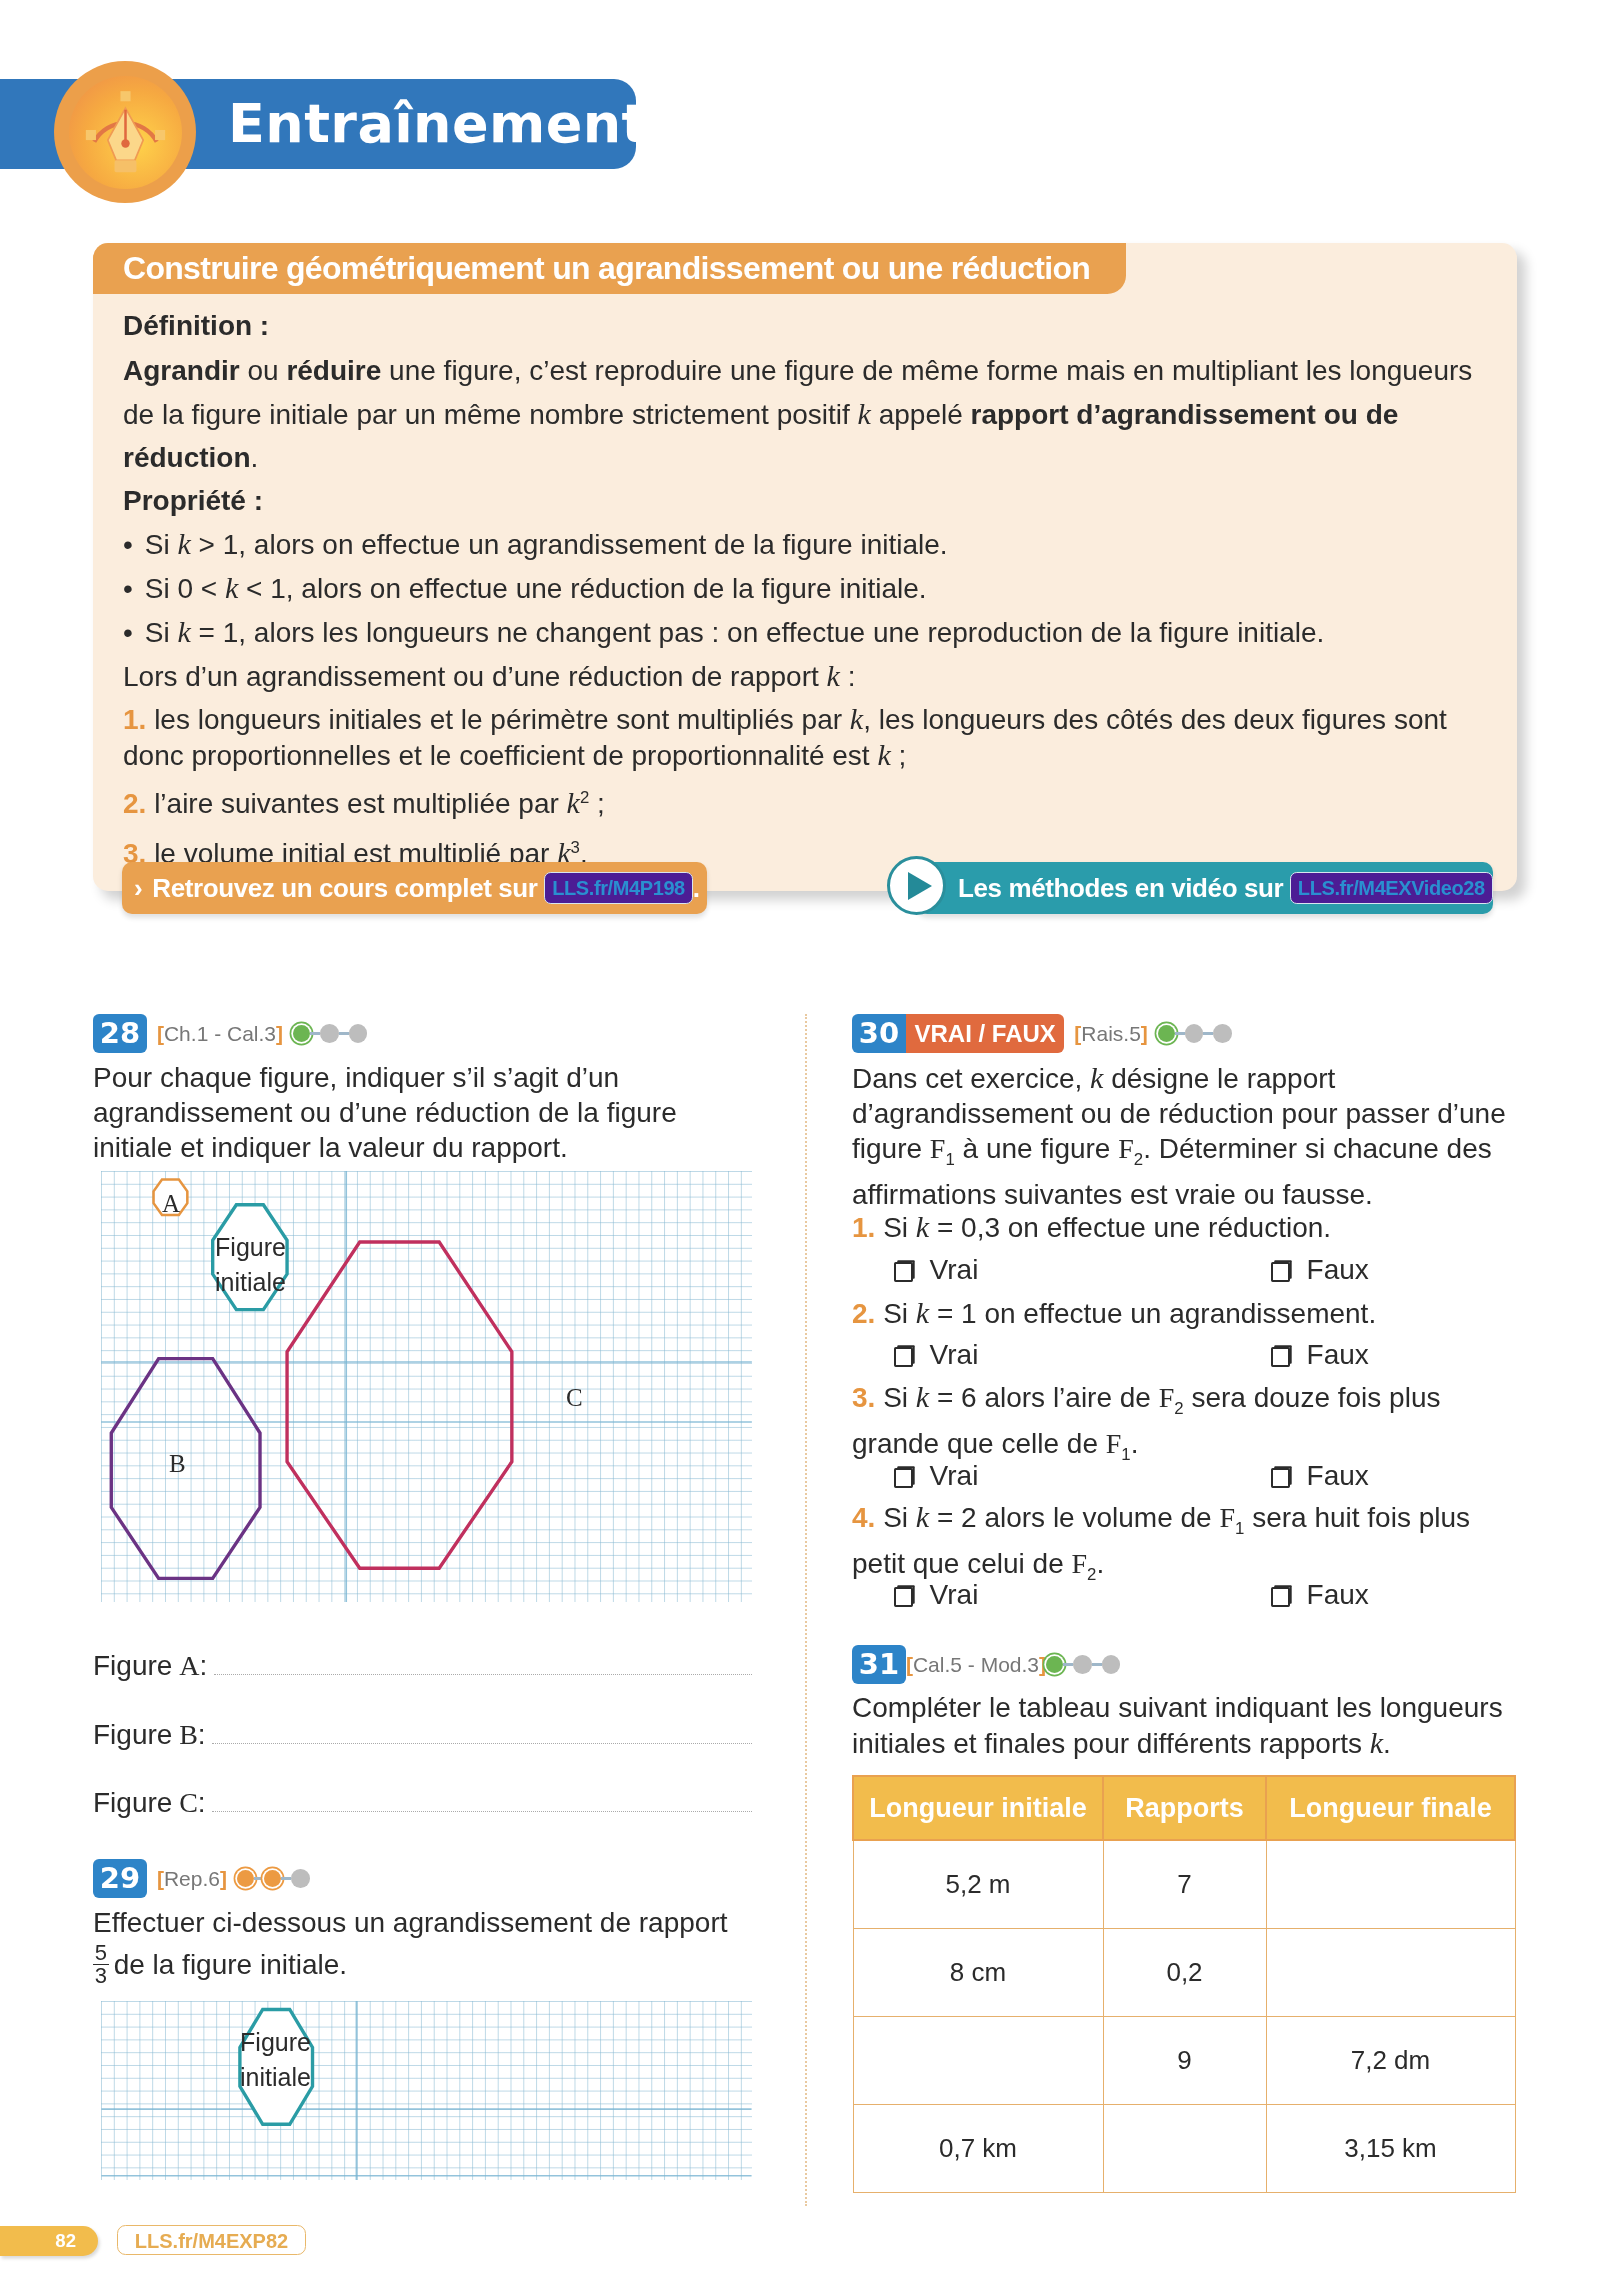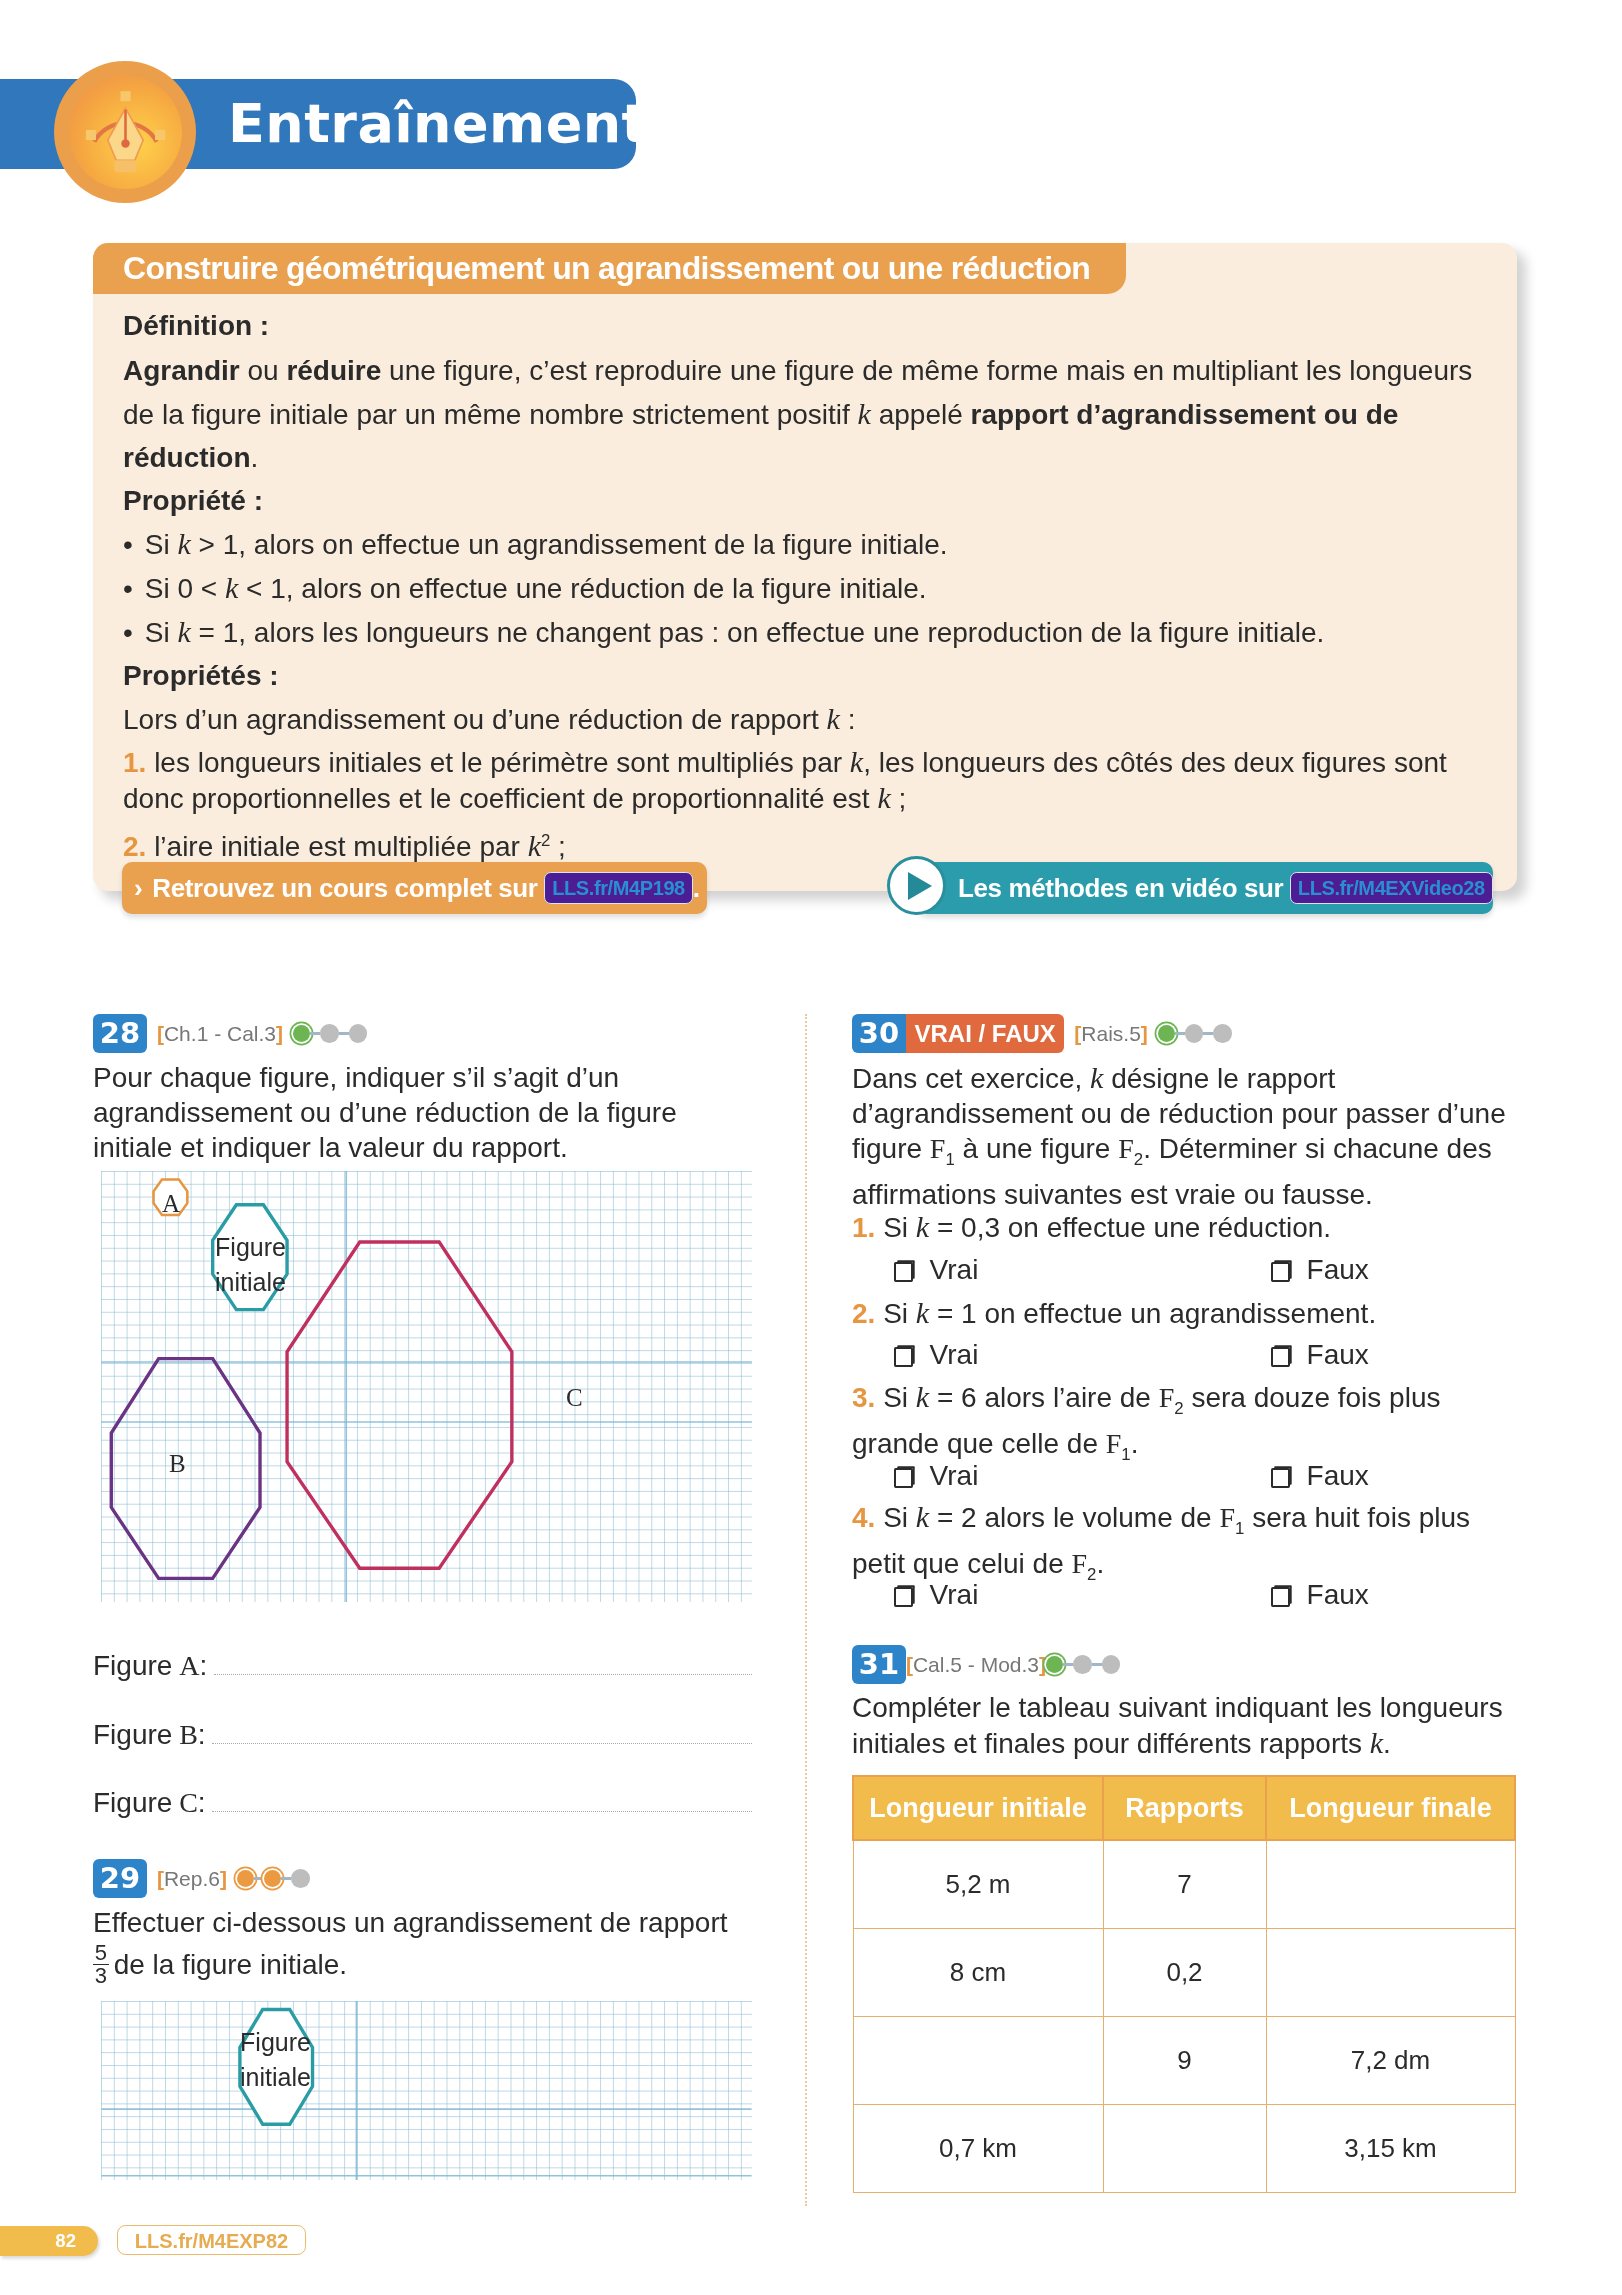--- a/index.html
+++ b/index.html
@@ -167,24 +167,23 @@
 <div class="abs def-title">Construire géométriquement un agrandissement ou une réduction</div>
 <div class="abs def-body">
   <p class="h">Définition :</p>
   <p style="margin-top:1.7px;">
     <b>Agrandir</b><span> ou </span><b>réduire</b><span> une figure, c’est reproduire une figure de même forme mais en multipliant les longueurs de la figure initiale par un même nombre strictement positif </span><span class="k">k</span><span> appelé </span><b>rapport d’agrandissement ou de réduction</b><span>.</span>
   </p>
   <p class="h">Propriété :</p>
   <p class="bullet"><span>Si </span><span class="k">k</span><span> &gt; 1, alors on effectue un agrandissement de la figure initiale.</span></p>
   <p class="bullet"><span>Si 0 &lt; </span><span class="k">k</span><span> &lt; 1, alors on effectue une réduction de la figure initiale.</span></p>
   <p class="bullet"><span>Si </span><span class="k">k</span><span> = 1, alors les longueurs ne changent pas : on effectue une reproduction de la figure initiale.</span></p>
-  <p class="h">Propriétés :</p>
   <p><span>Lors d’un agrandissement ou d’une réduction de rapport </span><span class="k">k</span><span> :</span></p>
   <p style="line-height:35px;margin:3.4px 0 3.4px;"><span class="num">1.</span><span> les longueurs initiales et le périmètre sont multipliés par </span><span class="k">k</span><span>, les longueurs des côtés des deux figures sont donc proportionnelles et le coefficient de proportionnalité est </span><span class="k">k</span><span> ;</span></p>
-  <p><span class="num">2.</span><span> l’aire initiale est multipliée par </span><span class="k">k</span><sup>2</sup><span> ;</span></p>
+  <p><span class="num">2.</span><span> l’aire suivantes est multipliée par </span><span class="k">k</span><sup>2</sup><span> ;</span></p>
   <p><span class="num">3.</span><span> le volume initial est multiplié par </span><span class="k">k</span><sup>3</sup><span>.</span></p>
 </div>
 
 <div class="abs pill-orange">
   <span style="margin-right:10px;">›</span><span>Retrouvez un cours complet sur</span>
   <span class="link-chip">LLS.fr/M4P198</span><span>.</span>
 </div>
 <div class="abs pill-teal">
   <span>Les méthodes en vidéo sur</span>
   <span class="link-chip">LLS.fr/M4EXVideo28</span><span>.</span>

